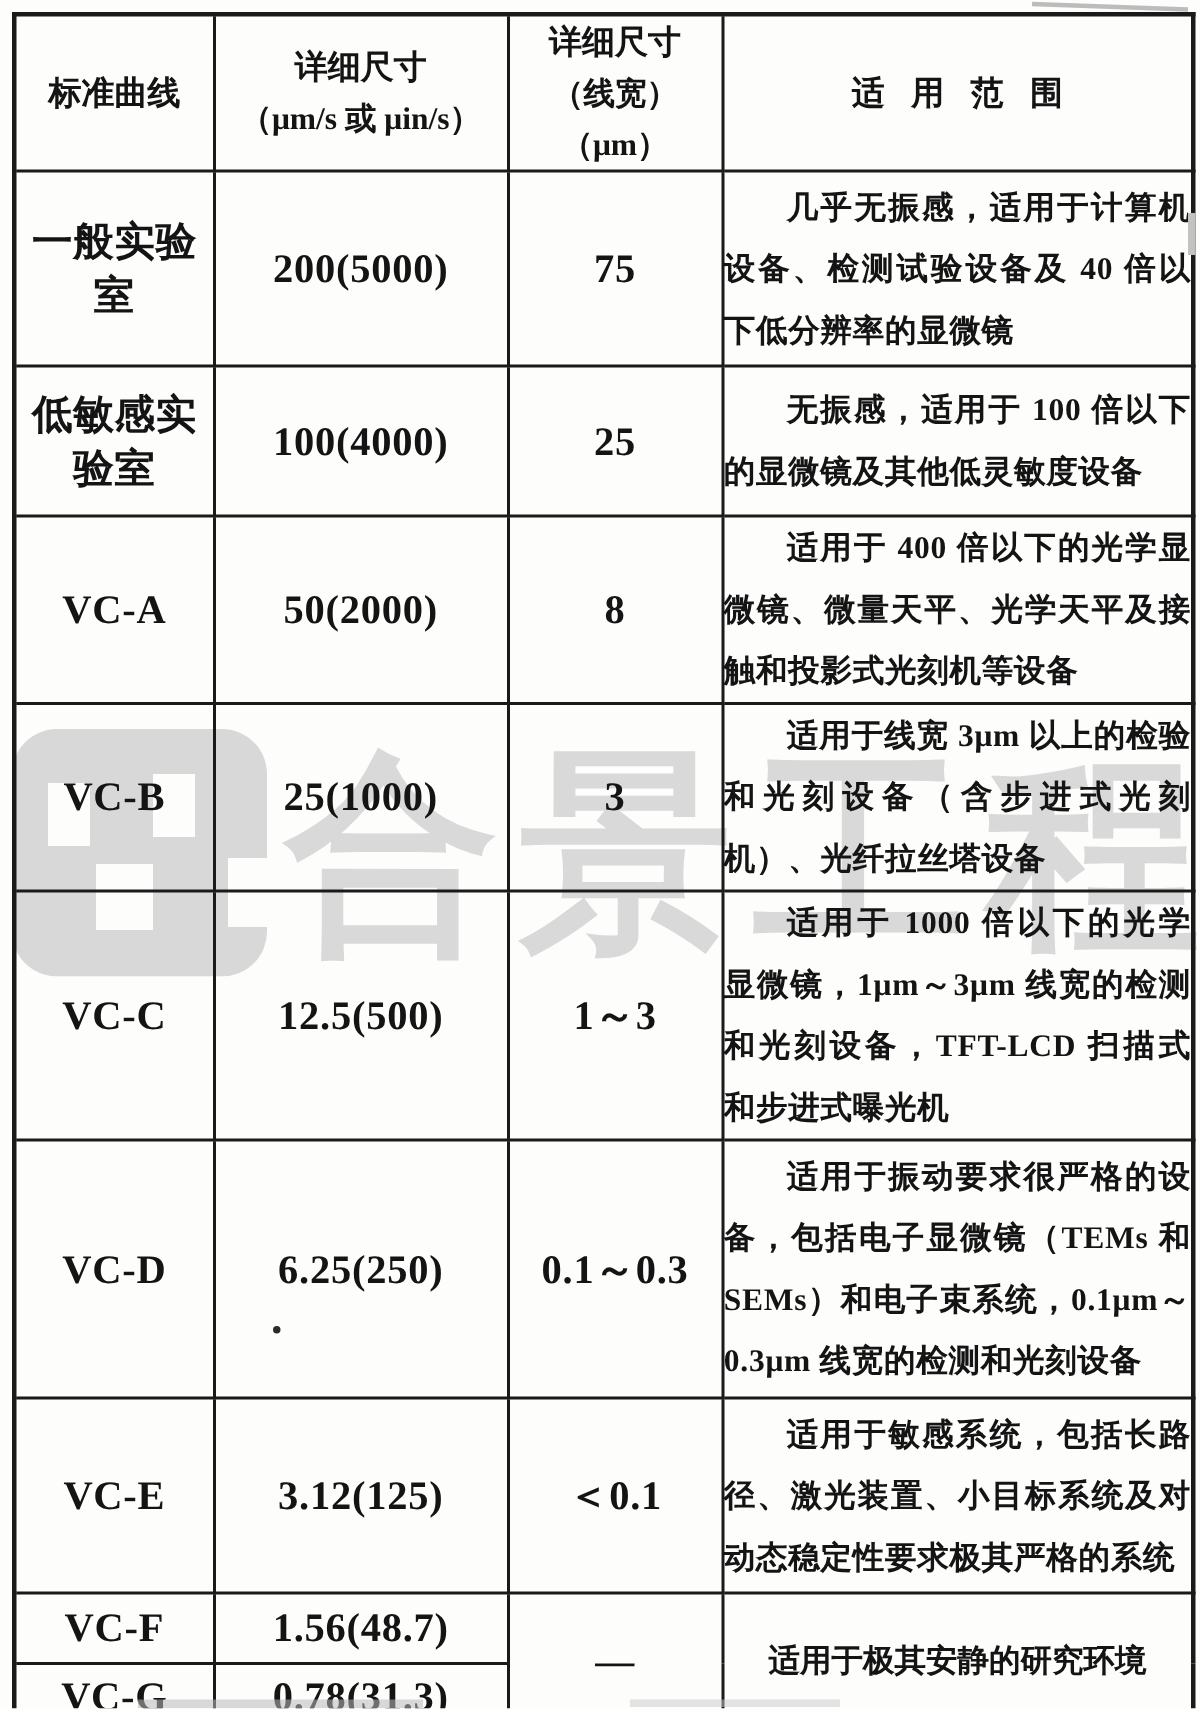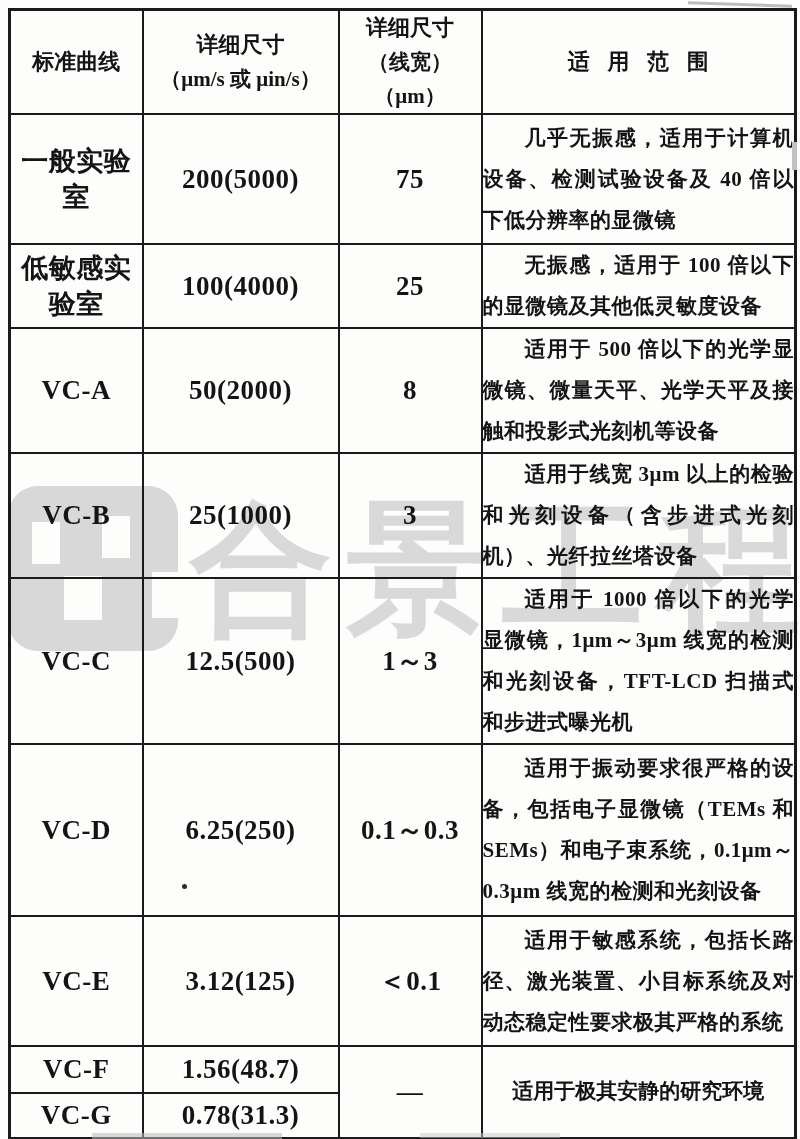--- a/index.html
+++ b/index.html
@@ -38,21 +38,21 @@
   .cell-dash{font-size:26px;}
   .cell-scope{padding:4px 13px;text-align:left;margin-left:24px;}
   .cell-scope p{
     margin:0;font-size:21px;line-height:41px;
     text-align:justify;text-indent:2em;letter-spacing:0.5px;
   }
   .cell-scope-center{padding:4px 13px;}
   .cell-scope-center p{margin:0;font-size:21px;line-height:41px;}
   
   .r-head{height:80px;}
-  .r1{height:130px;} .r2{height:84px;} .r3{height:125px;}
+  .r1{height:130px;} .r2{height:100px;} .r3{height:125px;}
   .r4{height:125px;} .r5{height:165px;} .r6{height:172px;}
   .r7{height:130px;} .r8{height:47px;}  .r9{height:45px;}
   
   .artifact{position:absolute;z-index:2;}
   .corner-line{left:688px;top:3px;width:104px;height:3px;background:#9a9a9a;transform:rotate(2deg);opacity:.65;}
   .edge-mark{left:792px;top:142px;width:5px;height:28px;background:#c2c2c2;}
   .ink-dot{left:182px;top:884px;width:5px;height:5px;border-radius:50%;background:#2b2b2b;}
   .smudge1{left:92px;top:1133px;width:190px;height:6px;background:#b9b9b9;opacity:.55;}
   .smudge2{left:420px;top:1133px;width:140px;height:5px;background:#c9c9c9;opacity:.5;}
 </style>
@@ -114,21 +114,21 @@
         <td class="cell-size">25</td>
         <td class="cell-scope">
             <p>无振感，适用于 100 倍以下的显微镜及其他低灵敏度设备</p>
           </td>
       </tr>
       <tr class="r3">
         <td class="cell-curve">VC-A</td>
         <td class="cell-amp">50(2000)</td>
         <td class="cell-size">8</td>
         <td class="cell-scope">
-            <p>适用于 500 倍以下的光学显微镜、微量天平、光学天平及接触和投影式光刻机等设备</p>
+            <p>适用于 400 倍以下的光学显微镜、微量天平、光学天平及接触和投影式光刻机等设备</p>
           </td>
       </tr>
       <tr class="r4">
         <td class="cell-curve">VC-B</td>
         <td class="cell-amp">25(1000)</td>
         <td class="cell-size">3</td>
         <td class="cell-scope">
             <p>适用于线宽 3μm 以上的检验和光刻设备（含步进式光刻机）、光纤拉丝塔设备</p>
           </td>
       </tr>

